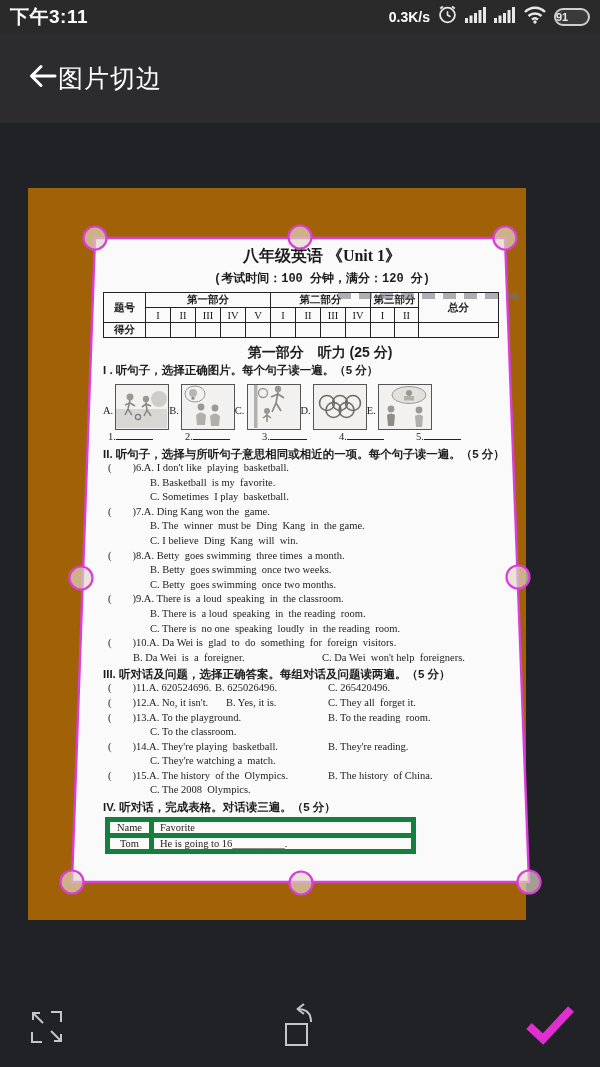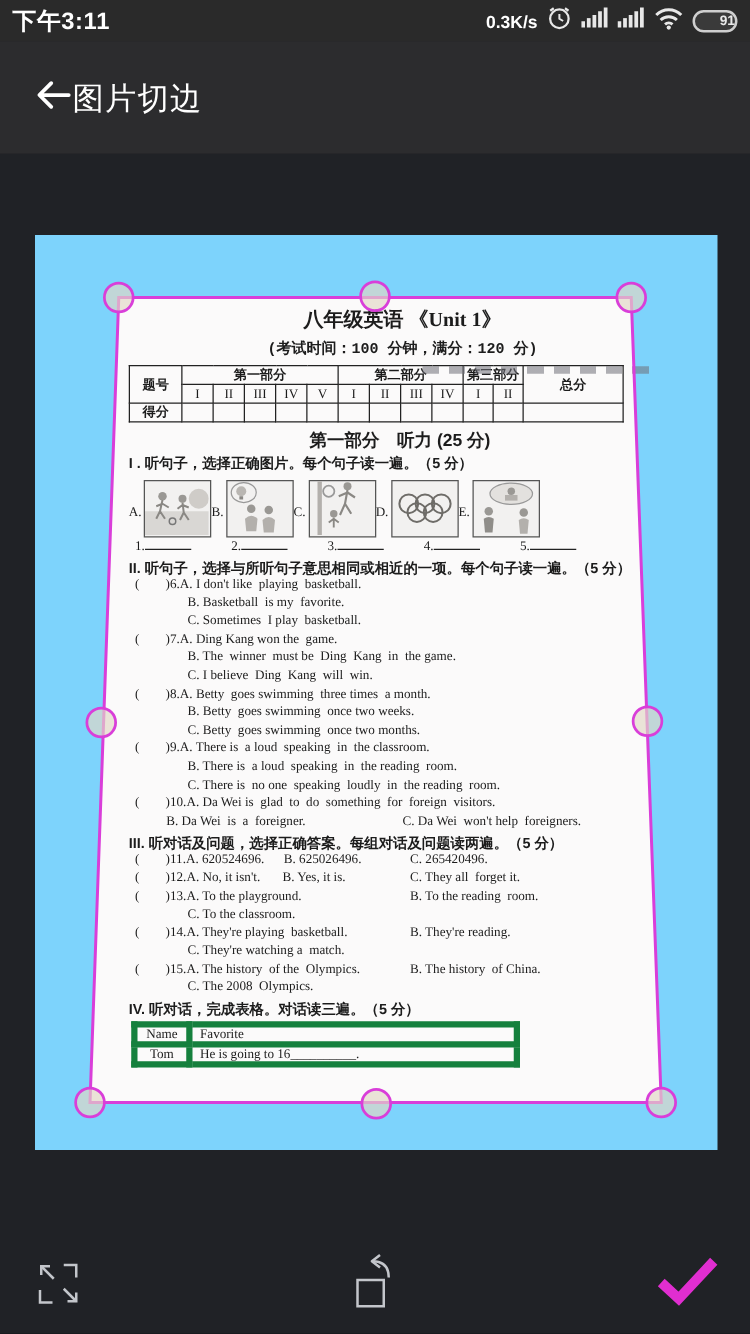--- a/index.html
+++ b/index.html
@@ -12,32 +12,32 @@
   .status-bar {
     position:absolute; top:0; left:0; width:600px; height:33px;
     background:#2a2a2a; display:flex; align-items:center; justify-content:space-between;
     padding:0 10px; color:#fff;
   }
   .status-time { font-size:19px; font-weight:700; letter-spacing:.5px; }
   .status-right { display:flex; align-items:center; gap:7px; }
   .net-speed { font-size:14px; font-weight:700; }
   .battery-pill {
     width:36px; height:18px; border:2px solid #cfcfcf; border-radius:9px;
-    display:flex; align-items:center; justify-content:flex-end;
+    display:flex; align-items:center; justify-content:flex-start;
     font-size:11px; font-weight:700; color:#e8e8e8; background:#3a3a3a;
   }
   
   .app-header {
     position:absolute; top:33px; left:0; width:600px; height:90px;
     background:#2c2c2e; display:flex; align-items:center; padding:0 28px;
   }
   .app-title { color:#fff; font-size:25px; letter-spacing:1px; }
   
   .editor { position:absolute; top:123px; left:0; width:600px; height:944px; background:#202226; }
-  .photo { position:absolute; left:28px; top:65px; width:546px; height:732px; background:#7dd3fc; }
+  .photo { position:absolute; left:28px; top:65px; width:498px; height:732px; background:#a16207; }
   .paper {
     position:absolute; left:42px; top:48px; width:464px; height:652px; background:#fbfafa;
     clip-path:polygon(25px 2px, 435px 2px, 459px 646px, 2px 646px);
     color:#1c1c1c;
   }
   .paper-content {
     position:absolute; left:33px; top:10px; width:404px;
     font-family:"Liberation Serif","DejaVu Serif",serif; font-size:10.5px;
   }
   .p-title { text-align:center; font-size:16px; font-weight:700; padding-left:34px; height:20px; }
@@ -323,21 +323,21 @@
               <div class="pline">
                 <span class="seg" style="left: 30px;">B. Da Wei  is  a  foreigner.</span>
                 <span class="seg" style="left: 219px;">C. Da Wei  won't help  foreigners.</span>
               </div>
             </div>
 
           <div class="p-instr">III. 听对话及问题，选择正确答案。每组对话及问题读两遍。（5 分）</div>
           <div id="q3-block">
               <div class="pline">
                 <span class="seg" style="left: 5px;">(        )11.A. 620524696.</span>
-                <span class="seg" style="left: 124px;">B. 625026496.</span>
+                <span class="seg" style="left: 112px;">B. 625026496.</span>
                 <span class="seg" style="left: 225px;">C. 265420496.</span>
               </div>
               <div class="pline">
                 <span class="seg" style="left: 5px;">(        )12.A. No, it isn't.</span>
                 <span class="seg" style="left: 123px;">B. Yes, it is.</span>
                 <span class="seg" style="left: 225px;">C. They all  forget it.</span>
               </div>
               <div class="pline">
                 <span class="seg" style="left: 5px;">(        )13.A. To the playground.</span>
                 <span class="seg" style="left: 225px;">B. To the reading  room.</span>

